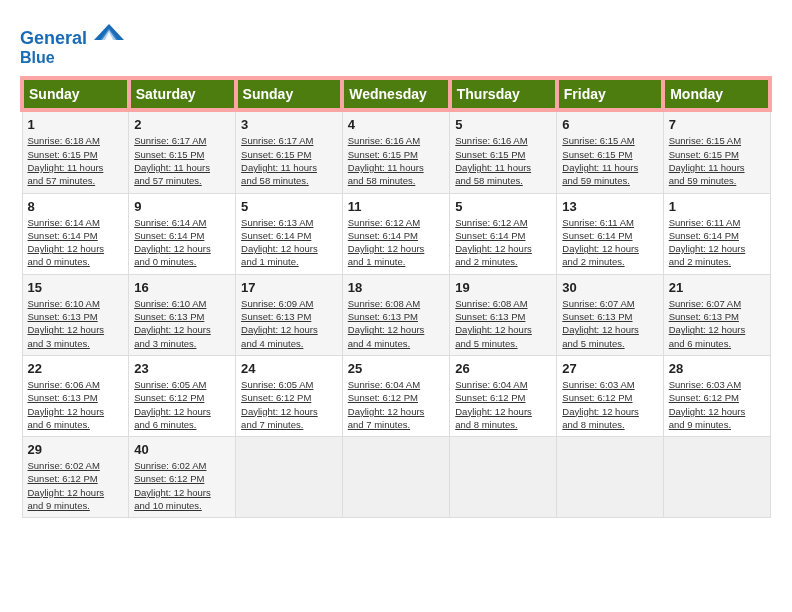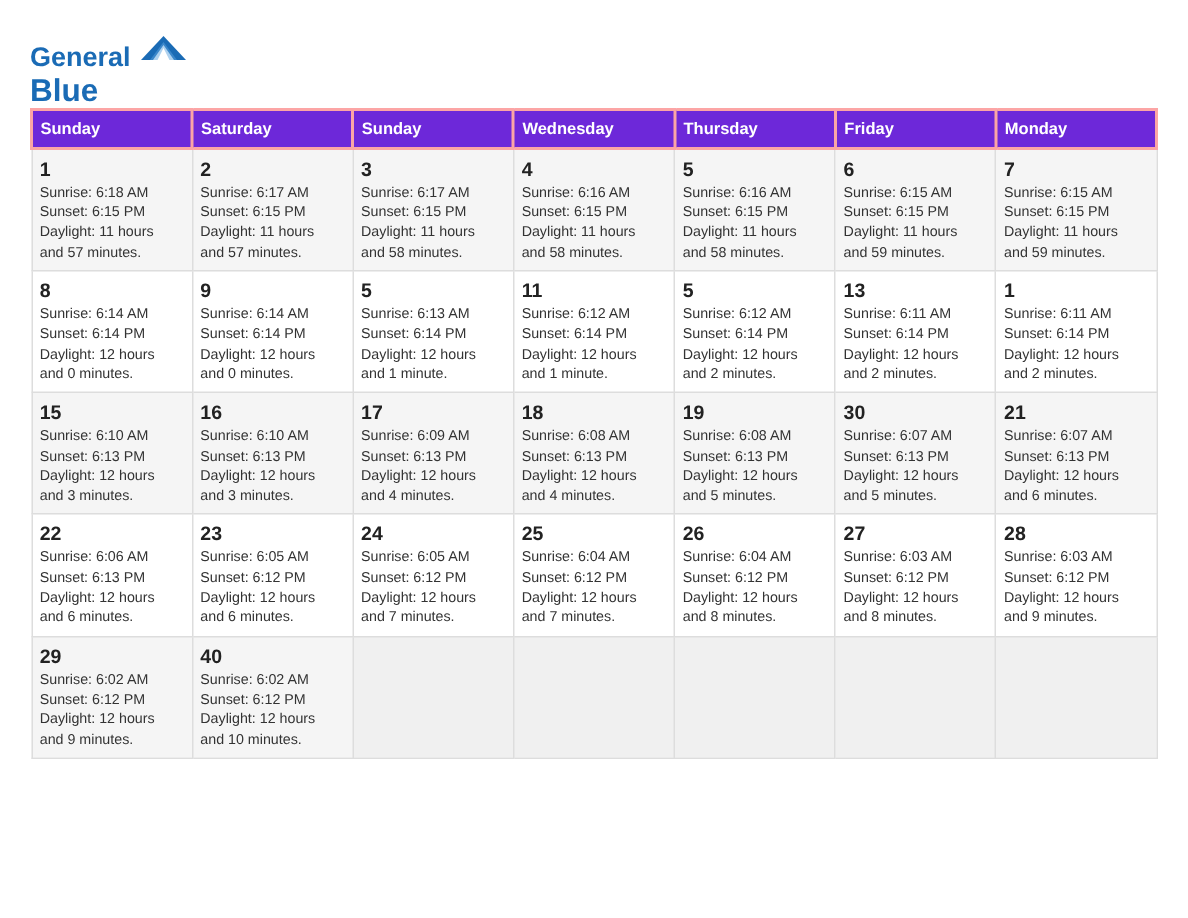--- a/index.html
+++ b/index.html
@@ -7,21 +7,21 @@
       font-family: Arial, sans-serif;
       background: #fff;
       width: 792px;
       min-height: 612px;
       padding: 20px;
     }
     .header {
       display: flex;
       justify-content: space-between;
       align-items: center;
-      margin-bottom: 0;
+      margin-bottom: 10px;
     }
     .logo {
       display: flex;
       align-items: center;
     }
     .logo-text {
       font-size: 18px;
       font-weight: bold;
       color: #333;
       line-height: 1.1;
@@ -47,27 +47,27 @@
       font-size: 14px;
       color: #555;
       margin-top: 2px;
     }
     .calendar {
       width: 100%;
       border-collapse: collapse;
       font-size: 10.5px;
     }
     .calendar thead tr th {
-      background-color: #6d28d9;
+      background-color: #4d7c0f;
       color: #fff;
       padding: 6px 5px;
       text-align: left;
-      font-size: 11px;
+      font-size: 14px;
       font-weight: bold;
-      border: 2px solid #fca5a5;
+      border: 4px solid #fca5a5;
     }
     .calendar tbody tr td {
       vertical-align: top;
       padding: 5px 5px;
       border: 1px solid #ddd;
       background-color: #fff;
       width: 108px;
       min-height: 80px;
     }
     .calendar tbody tr:nth-child(odd) td {
@@ -80,39 +80,40 @@
       font-size: 13px;
       font-weight: bold;
       color: #222;
       display: block;
       margin-bottom: 2px;
     }
     .day-info {
       font-size: 9.5px;
       color: #333;
       line-height: 1.4;
+      text-decoration: underline;
     }
     .empty-cell {
       background-color: #f0f0f0 !important;
     }
   </style>
 </head>
 <body>
 
 <div class="header">
   <div class="logo">
     <div>
       <div class="logo-text">
         <span>General</span>
         <svg class="logo-icon" viewBox="0 0 30 24">
           <polygon points="0,20 15,4 30,20 22,20 15,10 8,20" fill="#1a6bb5"></polygon>
           <polygon points="6,20 15,8 24,20 19,20 15,12 11,20" fill="#5ba3e0" opacity="0.5"></polygon>
         </svg>
       </div>
-      <div class="logo-text" style="color:#1a6bb5; font-size:21px;">Blue</div>
+      <div class="logo-text" style="color:#1a6bb5; font-size:16px;">Blue</div>
     </div>
   </div>
   <div class="title-block">
     <div class="month-title"></div>
     <div class="location"></div>
   </div>
 </div>
 
 <table class="calendar">
   <thead>

